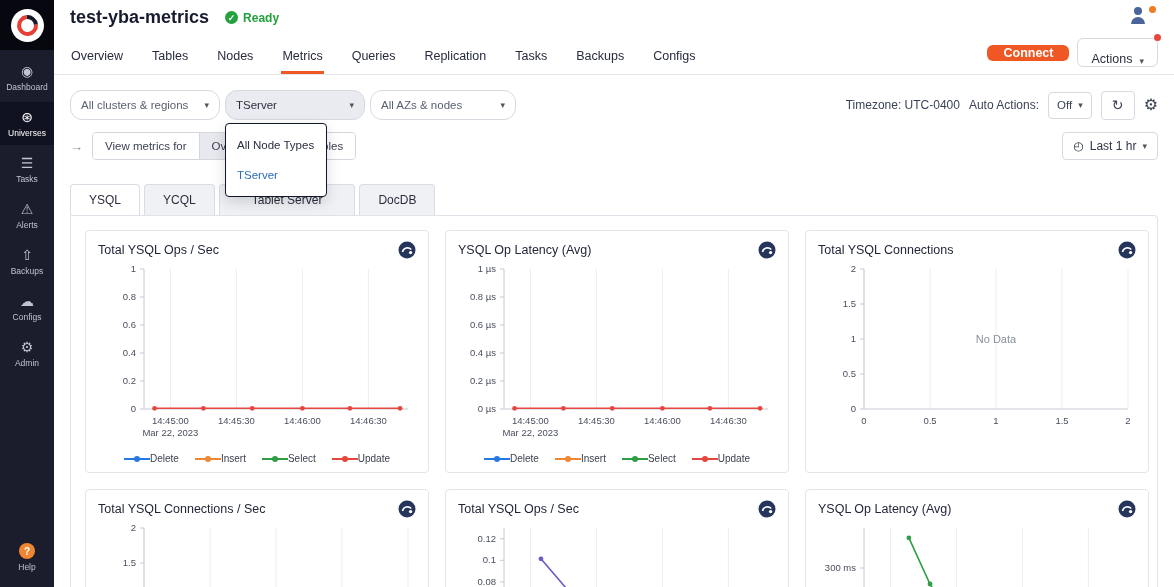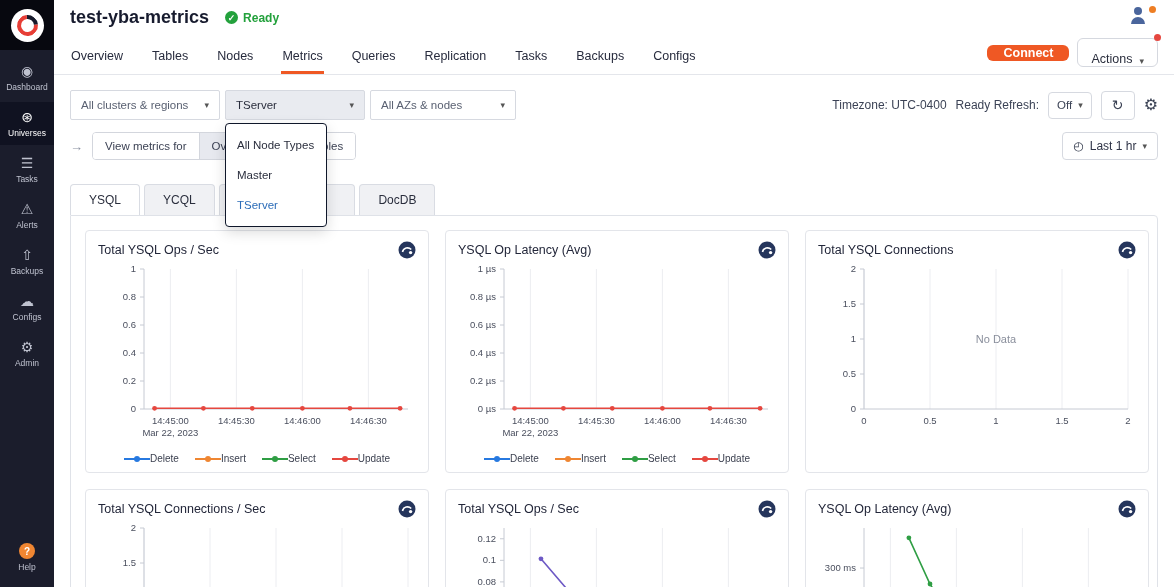--- a/index.html
+++ b/index.html
@@ -33,21 +33,21 @@
 .navtabs{display:flex;align-items:flex-end;gap:27px;padding:9px 16px 0;border-bottom:1px solid #e4e6eb;position:relative}
 .navtab{padding:4px 1px 11px;font-size:12.5px;color:#272b3d;cursor:pointer;white-space:nowrap}
 .navtab.active{padding-bottom:8px;border-bottom:3px solid #ef5824}
 .nav-right{margin-left:auto;display:flex;align-items:center;gap:8px;padding-bottom:7px;position:relative}
 .connect-btn{background:#ef5824;color:#fff;border:none;border-radius:6px;height:16px;padding:0 16px;font-size:12.5px;font-weight:bold;font-family:inherit;cursor:pointer}
 .actions-btn{background:#fff;border:1px solid #d5d8df;border-radius:6px;height:29px;padding:0 13px;font-size:12.5px;color:#2a2e3d;display:flex;align-items:flex-end;gap:7px;font-family:inherit;cursor:pointer}
 .alert-dot{position:absolute;right:-3px;top:-4px;width:7px;height:7px;border-radius:50%;background:#e5473f}
 .caret{font-size:9px;color:#555}
 
 .filterbar{display:flex;align-items:center;padding:15px 16px 8px;gap:5px}
-.select{height:30px;border:1px solid #d6d9e0;border-radius:2px;background:#fff;display:flex;align-items:center;justify-content:space-between;padding:12px 10px;font-size:11.5px;color:#5a6172;cursor:pointer}
+.select{height:30px;border:1px solid #d6d9e0;border-radius:12px;background:#fff;display:flex;align-items:center;justify-content:space-between;padding:12px 10px;font-size:11.5px;color:#5a6172;cursor:pointer}
 .sel-clusters{width:150px}
 .sel-nodetype{width:140px;background:#e9ebf0;color:#2a2e3d}
 .sel-az{width:146px}
 .dd-wrap{position:relative}
 .dropdown{position:absolute;top:33px;left:0;width:102px;background:#fff;border:1px solid #0f172a;border-radius:4px;box-shadow:0 5px 14px rgba(0,0,0,.15);padding:6px 0;z-index:100}
 .dd-item{padding:9px 11px;font-size:11.5px;color:#2a2e3d;cursor:pointer;white-space:nowrap}
 .dd-item.selected{color:#2b6cb8}
 .filter-right{margin-left:auto;display:flex;align-items:center;gap:9px}
 .tz{font-size:12px;color:#3c4356}
 .mini-select{height:27px;border:1px solid #d6d9e0;border-radius:4px;display:flex;align-items:center;gap:6px;padding:0 8px;font-size:11.5px;color:#3c4356;cursor:pointer;background:#fff}
@@ -152,31 +152,30 @@
         <span>All clusters &amp; regions</span>
         <span class="caret">▾</span>
       </div>
       <div class="dd-wrap">
         <div class="select sel-nodetype">
           <span>TServer</span>
           <span class="caret">▾</span>
         </div>
         <div class="dropdown" id="node-menu">
             <div class="dd-item">All Node Types</div>
-            <div class="dd-item">Master</div>
             <div class="dd-item selected">TServer</div>
           </div>
       </div>
       <div class="select sel-az">
         <span>All AZs &amp; nodes</span>
         <span class="caret">▾</span>
       </div>
       <div class="filter-right">
         <span class="tz">Timezone: UTC-0400</span>
-        <span class="tz">Ready Refresh:</span>
+        <span class="tz">Auto Actions:</span>
         <div class="mini-select">
           <span>Off</span>
           <span class="caret">▾</span>
         </div>
         <button class="icon-btn">
             <span>↻</span>
           </button>
         <span class="gear">⚙</span>
       </div>
     </div>

